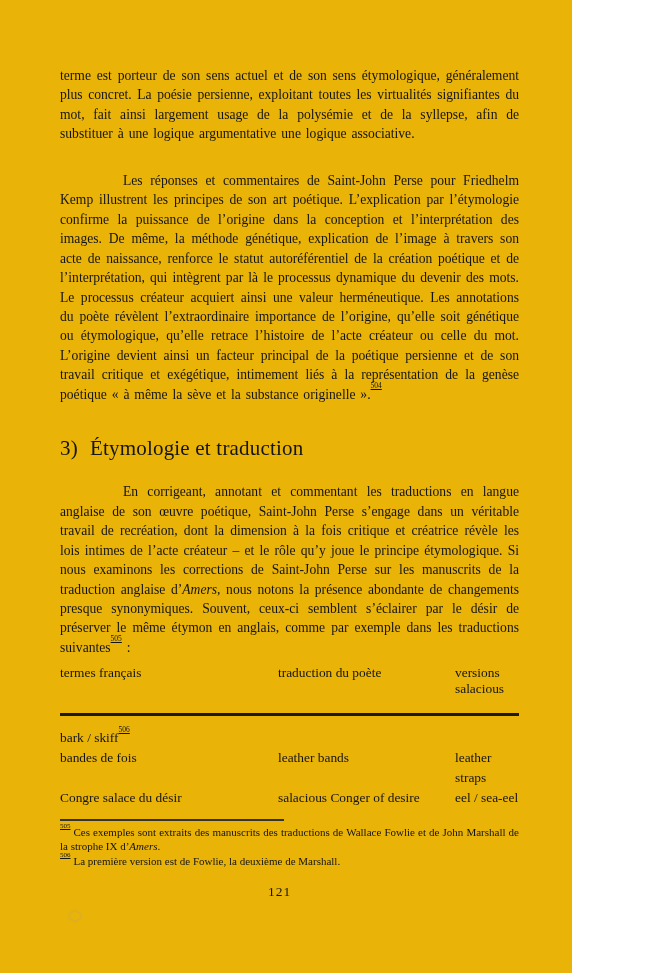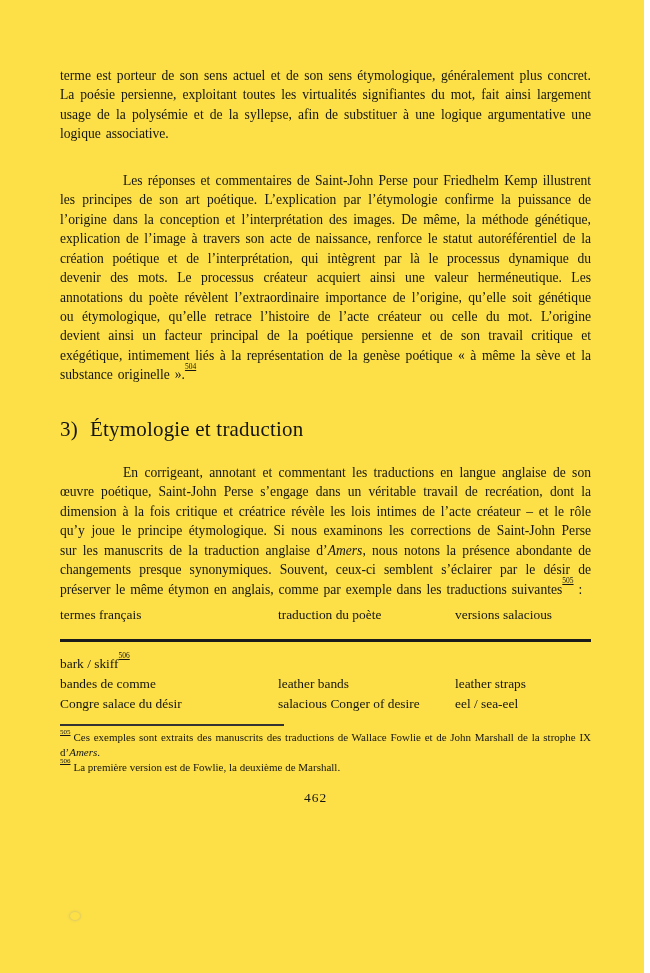--- a/index.html
+++ b/index.html
@@ -2,23 +2,23 @@
 <html lang="fr"><head>
 <meta charset="utf-8">
 <style>
   html, body {
     margin: 0;
     padding: 0;
     background: #ffffff;
   }
   .page {
     position: relative;
-    width: 644px;
+    width: 572px;
     height: 973px;
-    background: #fde047;
+    background: #eab308;
     font-family: "Liberation Serif", serif;
     color: #151515;
     box-sizing: border-box;
     padding: 66px 53px 0 60px;
     overflow: hidden;
   }
   p.body {
     margin: 0;
     font-size: 13.6px;
     line-height: 19.45px;
@@ -105,36 +105,36 @@
     <div class="t-head">
       <span class="t-cell">termes français</span>
       <span class="t-cell">traduction du poète</span>
       <span class="t-cell">versions salacious</span>
     </div>
     <div class="t-body">
       <div class="t-row">
         <span class="t-cell"><span>bark / skiff</span><sup class="note-ref">506</sup></span>
       </div>
       <div class="t-row">
-        <span class="t-cell">bandes de comme</span>
+        <span class="t-cell">bandes de fois</span>
         <span class="t-cell">leather bands</span>
         <span class="t-cell">leather straps</span>
       </div>
       <div class="t-row">
         <span class="t-cell">Congre salace du désir</span>
         <span class="t-cell">salacious Conger of desire</span>
         <span class="t-cell">eel / sea-eel</span>
       </div>
     </div>
   </div>
 
   <div class="fn-rule"></div>
 
   <div class="footnotes">
     <p class="footnote"><sup class="note-ref">505</sup><span>Ces exemples sont extraits des manuscrits des traductions de Wallace Fowlie et de John Marshall de la strophe IX d’</span><i>Amers</i><span>.</span></p>
     <p class="footnote"><sup class="note-ref">506</sup><span>La première version est de Fowlie, la deuxième de Marshall.</span></p>
   </div>
 
-  <div class="page-number">462</div>
+  <div class="page-number">121</div>
 
   <div class="scan-artifact"></div>
 
 </div>
 
 </body></html>

